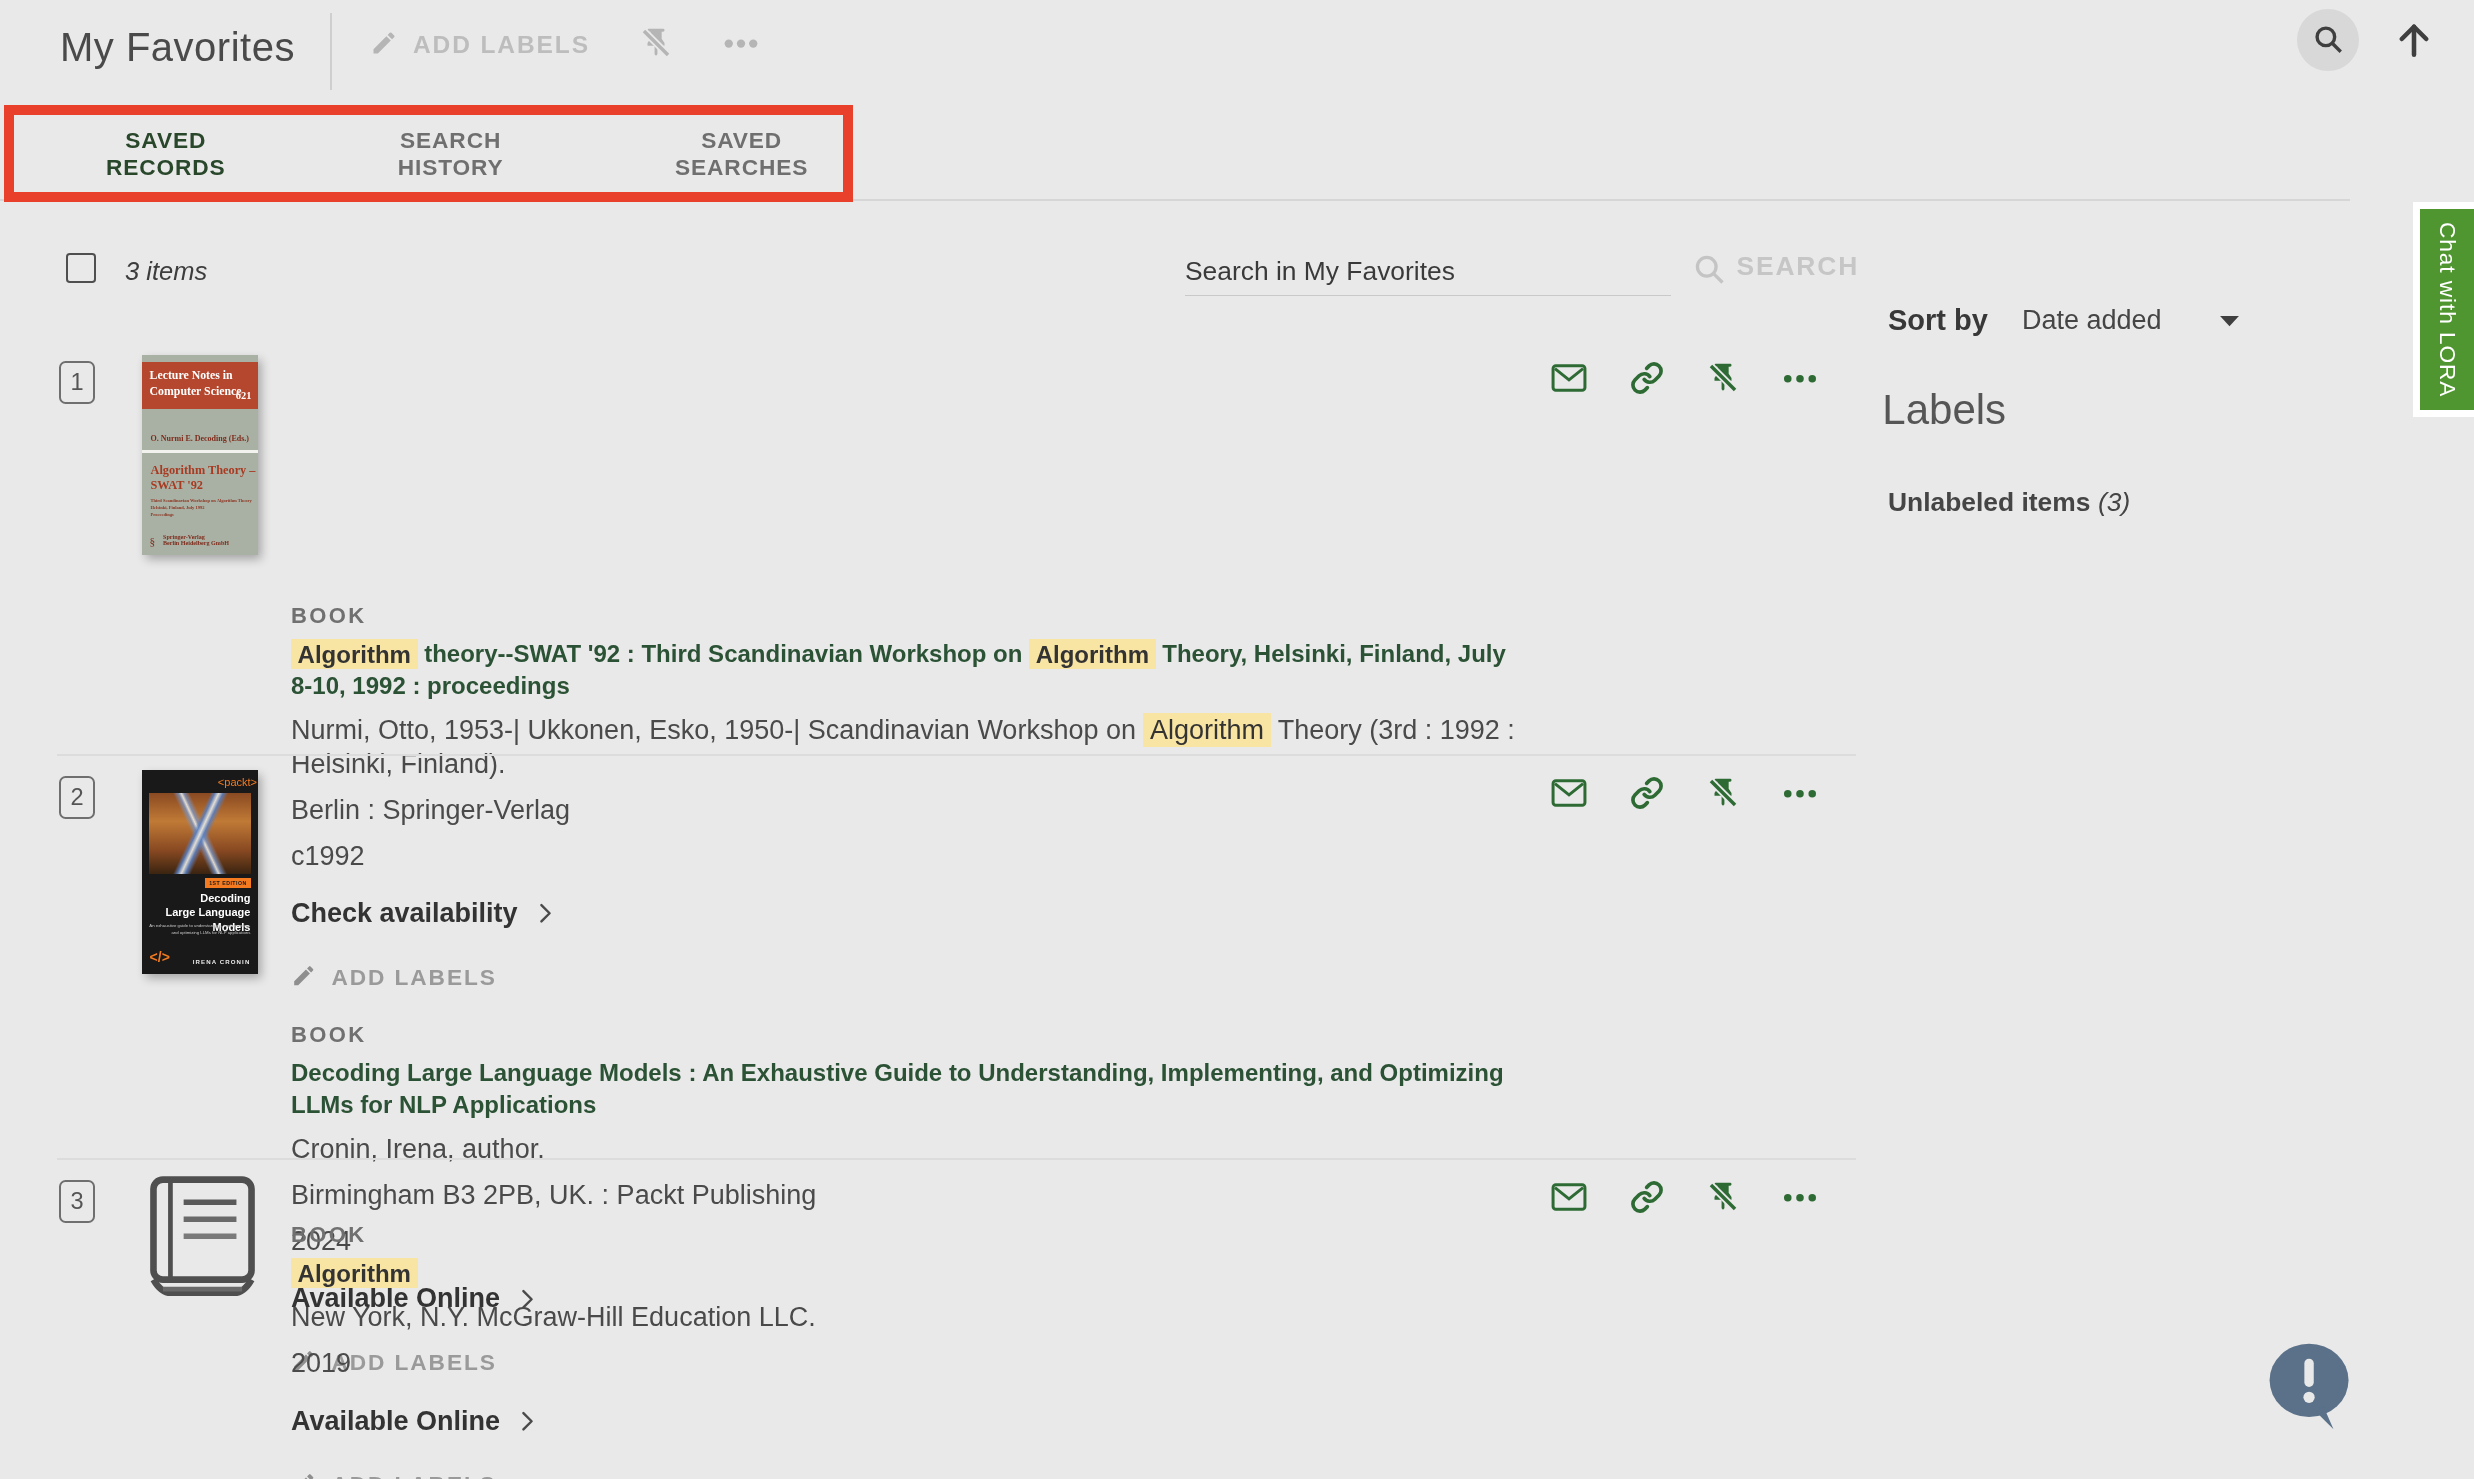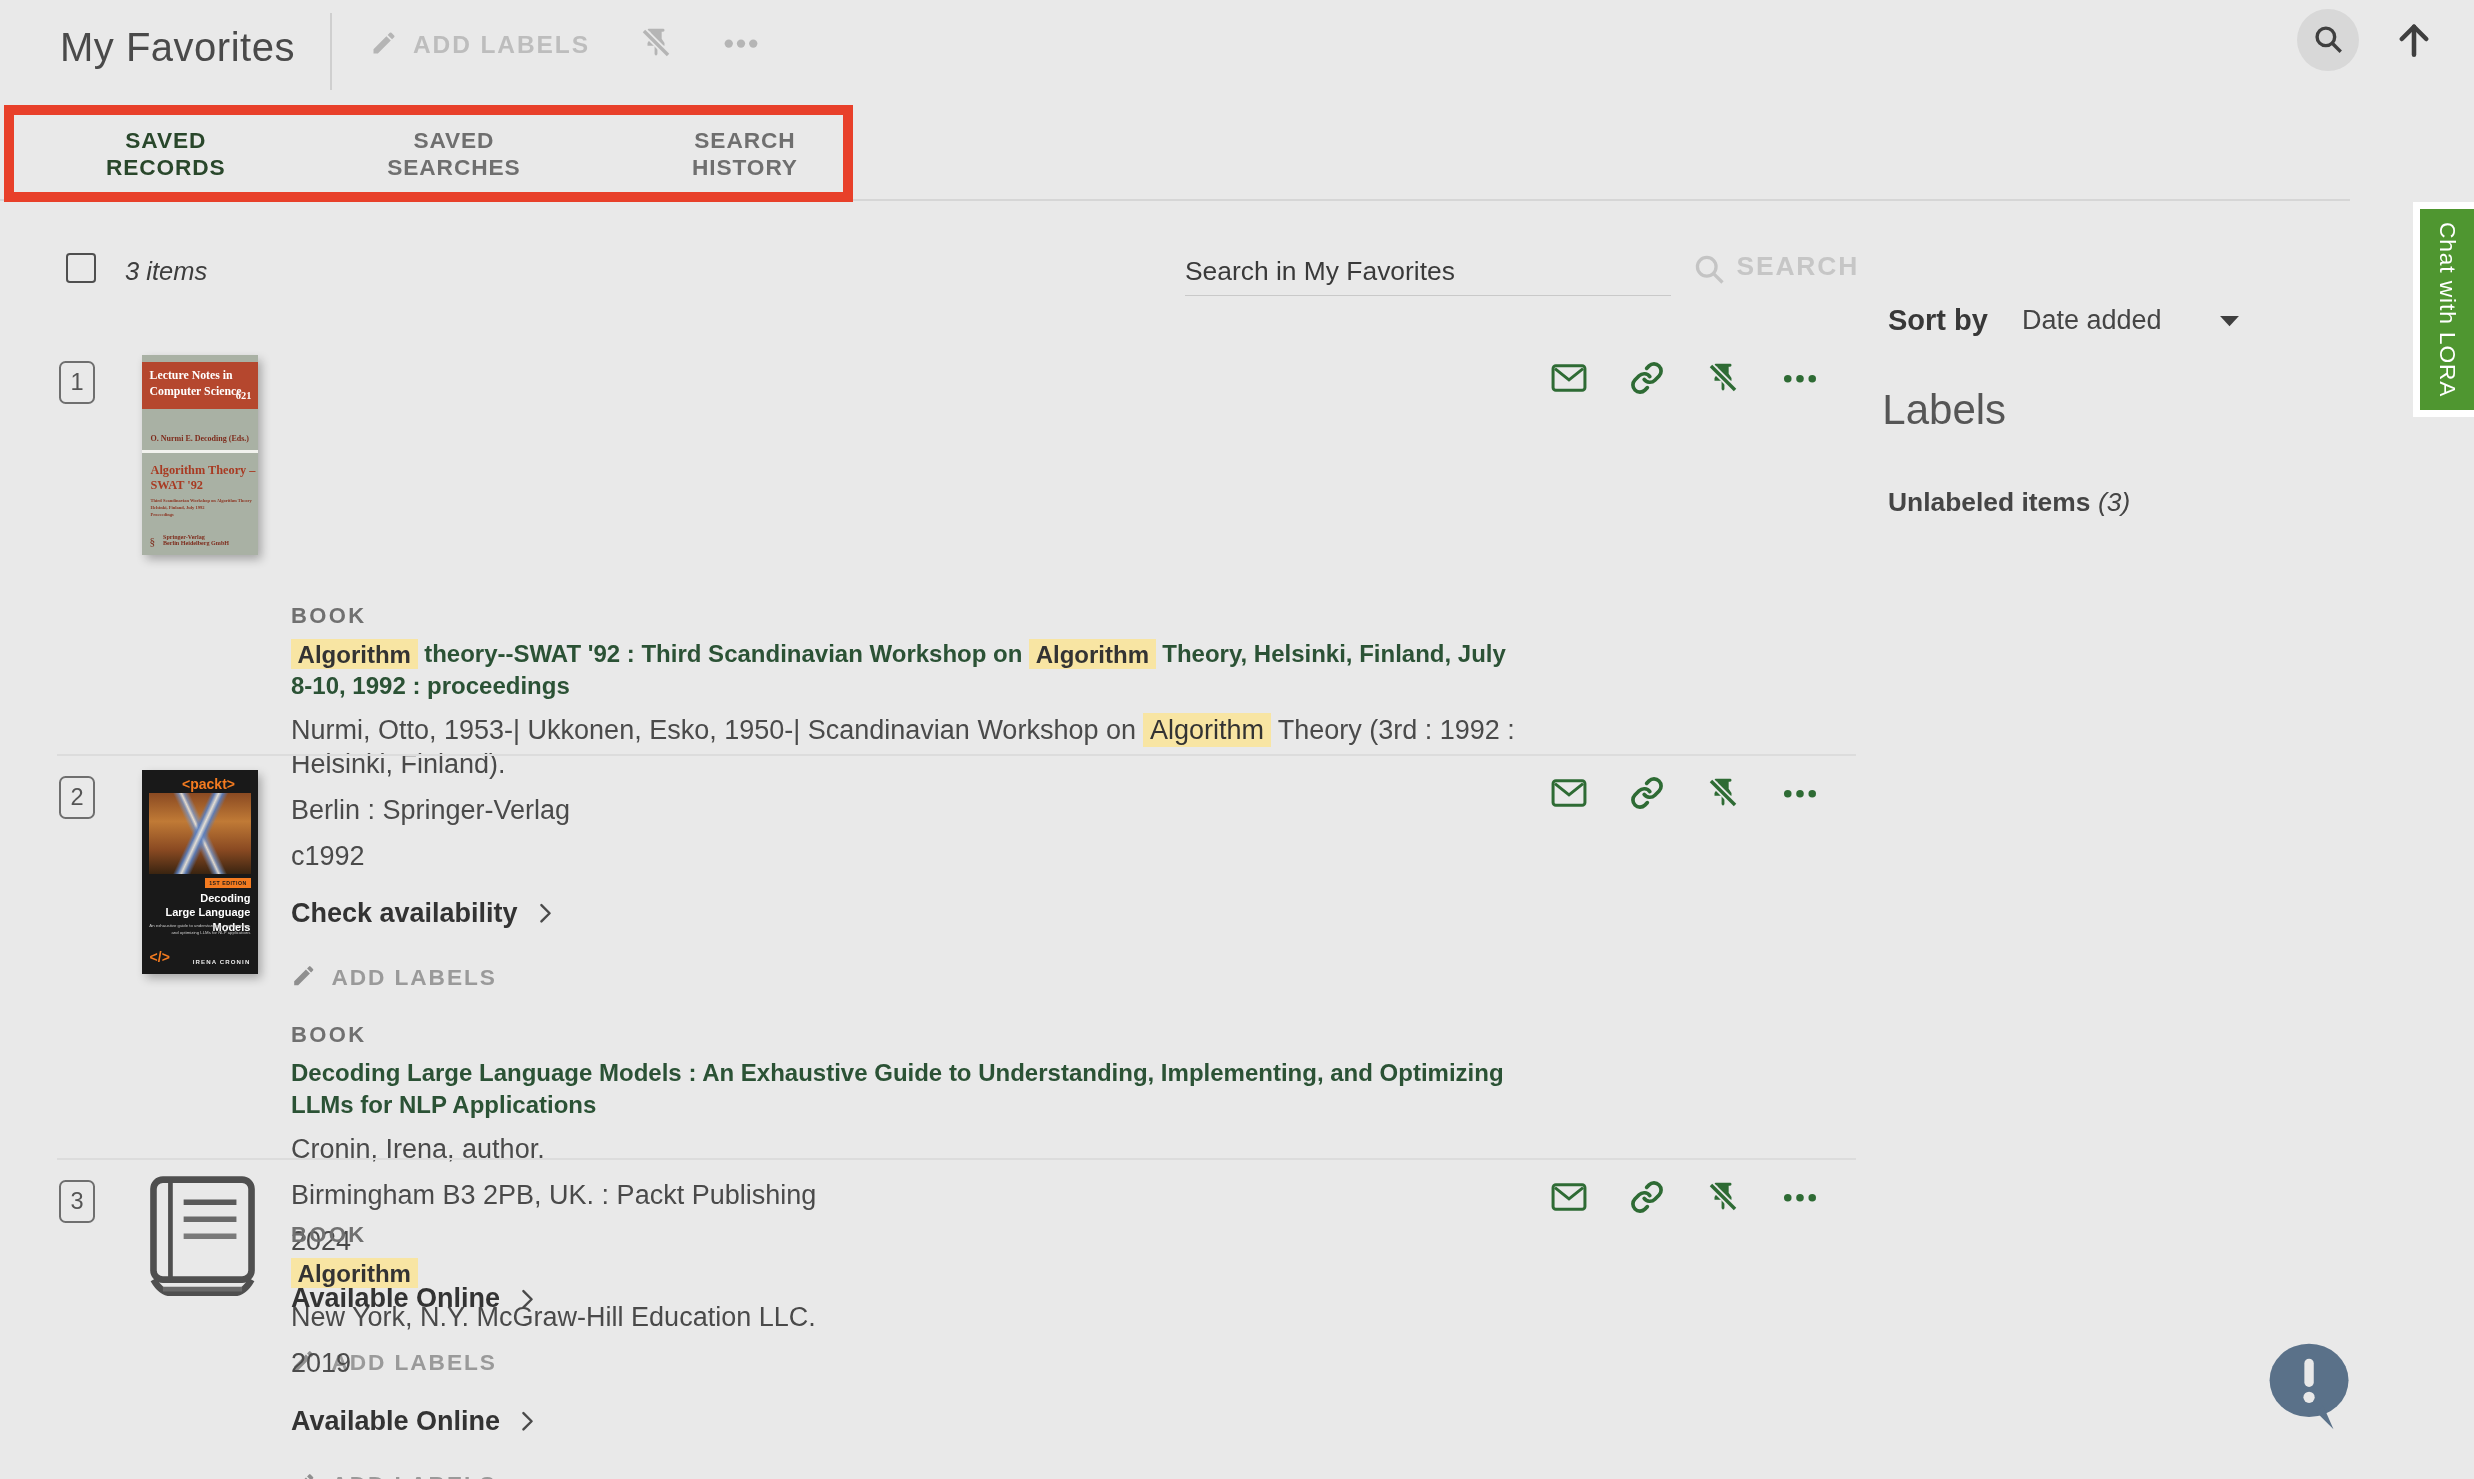--- a/index.html
+++ b/index.html
@@ -74,21 +74,21 @@
   .springer .band { position:absolute; left:0; top:6.6px; width:100%; height:47px; background:#b5472e; color:#fff; font-weight:700; font-size:11.8px; line-height:1.3; padding:6.6px 7.6px; }
   .springer .band .no { position:absolute; right:6.6px; bottom:5.7px; font-size:10.4px; }
   .springer .eds { position:absolute; left:8.5px; top:79px; font-size:8px; color:#7e2c1c; font-weight:700; }
   .springer .wline { position:absolute; left:0; top:95px; width:100%; height:2.8px; background:#f2f2ee; }
   .springer .t { position:absolute; left:8.5px; top:108px; font-size:12.3px; font-weight:700; color:#a83a22; white-space:pre-line; line-height:1.25; }
   .springer .st { position:absolute; left:8.5px; top:143px; font-size:4.5px; font-weight:700; color:#8d3522; white-space:pre-line; line-height:1.5; }
   .springer .pub { position:absolute; left:21px; bottom:9.4px; font-size:6.1px; font-weight:700; color:#7e2c1c; white-space:pre-line; }
   .springer .slogo { position:absolute; left:7.6px; bottom:8.5px; font-size:11.3px; color:#7e2c1c; }
 
   .packt { height:204px; background:#191919; position:relative; }
-  .packt .brand { position:absolute; right:23px; top:5.7px; font-size:14px; color:#f47b20; font-weight:700; }
+  .packt .brand { position:absolute; right:1px; top:5.7px; font-size:11px; color:#f47b20; font-weight:400; }
   .packt .img { position:absolute; left:6.6px; top:22.7px; right:6.6px; height:81px;
     background:
       linear-gradient(115deg, rgba(58,95,160,0) 44%, rgba(88,125,190,.9) 47%, rgba(230,228,220,.95) 50%, rgba(88,125,190,.9) 53%, rgba(58,95,160,0) 57%),
       linear-gradient(65deg, rgba(58,95,160,0) 44%, rgba(120,150,200,.8) 48%, rgba(235,232,224,.9) 50%, rgba(120,150,200,.8) 52%, rgba(58,95,160,0) 56%),
       linear-gradient(180deg, #8a4a22 0%, #c07a36 35%, #8a4a22 70%, #3a2410 100%);
   }
   .packt .edition { position:absolute; right:6.6px; top:108px; background:#f47b20; color:#1a1a1a; font-size:5.2px; font-weight:700; padding:1.9px 4.7px; letter-spacing:0.5px; }
   .packt .t { position:absolute; right:7.6px; top:121px; font-size:11px; font-weight:700; color:#fff; text-align:right; white-space:pre-line; line-height:1.3; }
   .packt .st { position:absolute; right:7.6px; top:153px; font-size:4.3px; color:#c9c9c9; text-align:right; white-space:pre-line; line-height:1.6; }
   .packt .code { position:absolute; left:7.6px; bottom:9.4px; font-size:14px; color:#f47b20; font-weight:700; }
@@ -172,22 +172,22 @@
               <polyline points="5,12 12,5 19,12"></polyline>
             </svg>
         </span>
       </button>
     </div>
   </header>
 
   <div class="tabs-underline"></div>
   <nav class="red-box">
     <button class="tab active">SAVED RECORDS</button>
+    <button class="tab">SEARCH HISTORY</button>
     <button class="tab">SAVED SEARCHES</button>
-    <button class="tab">SEARCH HISTORY</button>
   </nav>
 
   <button class="select-all" aria-checked="false"></button>
   <span class="items-count">3 items</span>
   <input class="fav-search-input" type="text" placeholder="Search in My Favorites" style="">
   <button class="search-btn" disabled="">
     <span>
       <svg width="36" height="36" viewBox="0 0 24 24" fill="none" stroke="currentColor" stroke-width="2.2">
           <circle cx="10.5" cy="10.5" r="6.2"></circle>
           <line x1="15.2" y1="15.2" x2="21" y2="21"></line>

